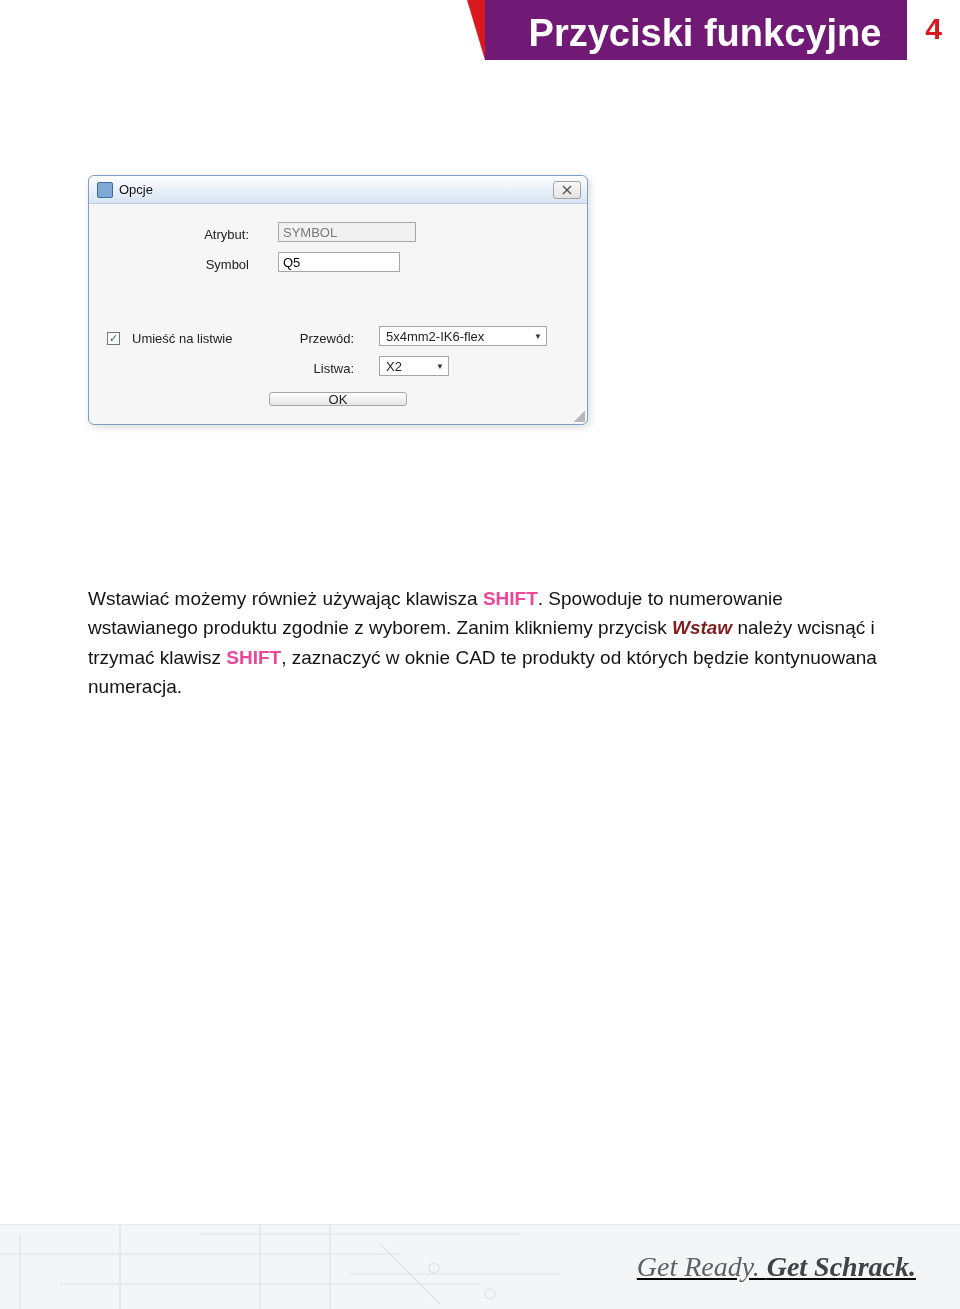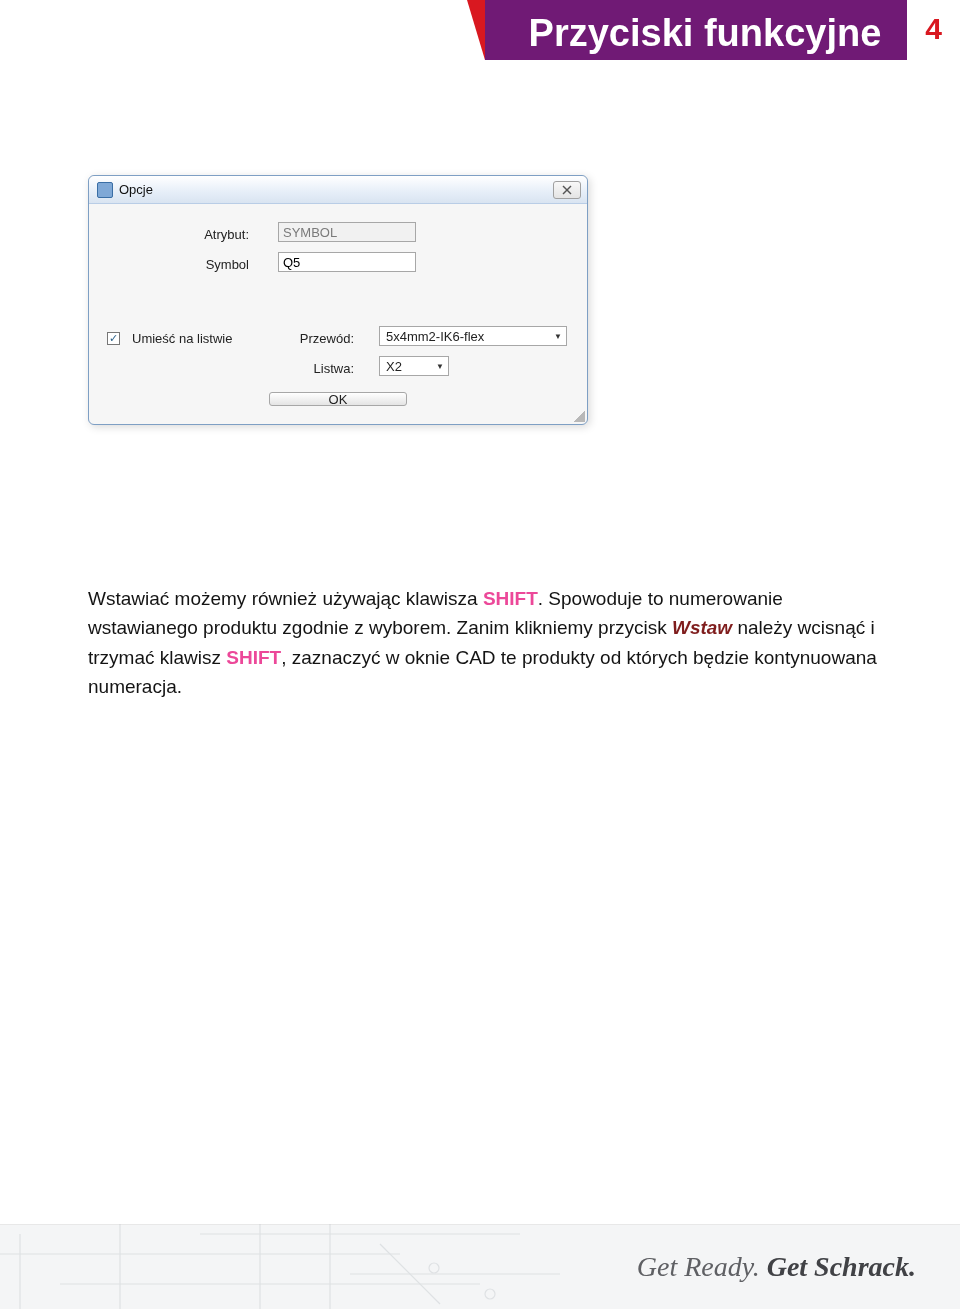--- a/index.html
+++ b/index.html
@@ -235,20 +235,21 @@
     left: 0;
     bottom: 0;
     width: 100%;
     height: 85px;
     background: #f4f5f6;
     display: flex;
     justify-content: flex-end;
     align-items: center;
     padding-right: 44px;
     border-top: 1px solid #e8e8e8;
+    text-decoration: underline;
   }
   .footer-text {
     font-family: Georgia, "Times New Roman", serif;
     font-style: italic;
     font-size: 28px;
     color: #5f6064;
   }
   .footer-text .bold {
     font-weight: 700;
     color: #414246;
@@ -295,35 +296,35 @@
     </div>
   </div>
   <div class="dlg-body">
 
     <div class="row">
       <div class="lbl">Atrybut:</div>
       <input class="txt-input readonly" style="width: 138px;" readonly="" value="SYMBOL">
     </div>
     <div class="row">
       <div class="lbl">Symbol</div>
-      <input class="txt-input" style="width: 138px;" value="Q5">
+      <input class="txt-input" style="width: 122px;" value="Q5">
     </div>
 
     <div class="spacer-row"></div>
 
 
     <div class="spacer-row"></div>
 
     <div class="row">
       <div class="lbl-left">
         <span class="chk checked"></span>
         <span class="dlg-sublabel">Umieść na listwie</span>
       </div>
       <div style="width:90px; text-align:right; padding-right:14px;">Przewód:</div>
-      <div class="combo" style="width:188px;">
+      <div class="combo" style="width:168px;">
         <span class="val" style="flex:1">5x4mm2-IK6-flex</span>
         <span class="arrow">▼</span>
       </div>
     </div>
 
     <div class="row">
       <div class="lbl-left"></div>
       <div style="width:90px; text-align:right; padding-right:14px;">Listwa:</div>
       <div class="combo" style="width:70px;">
         <span class="val" style="flex:1">X2</span>

